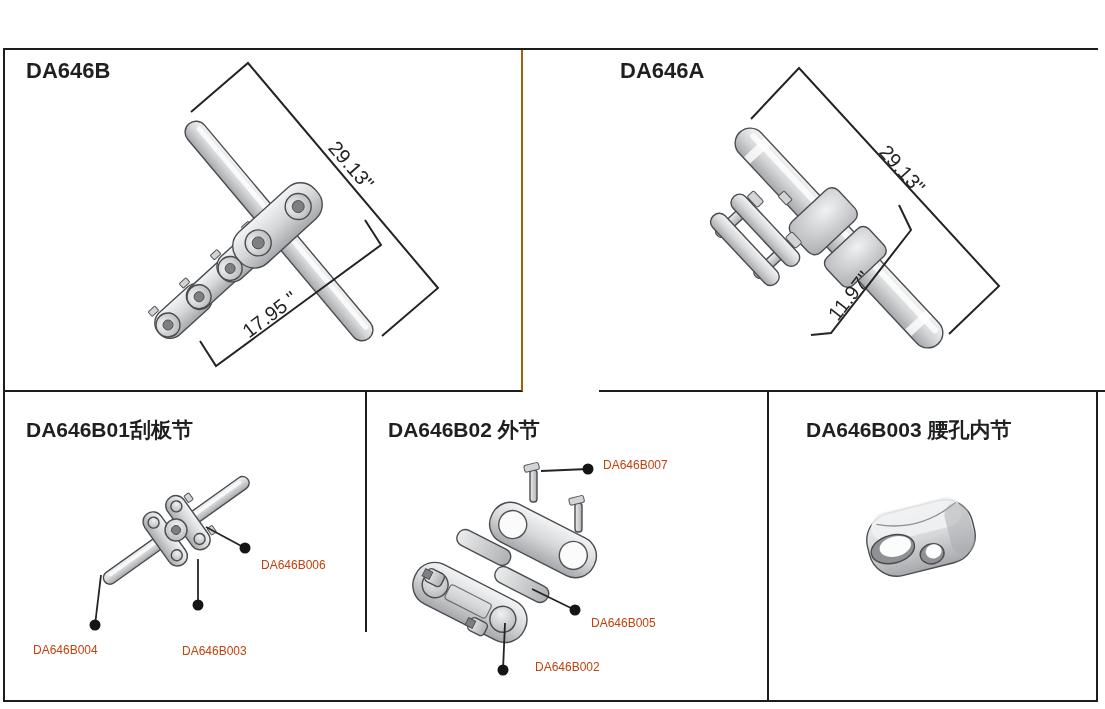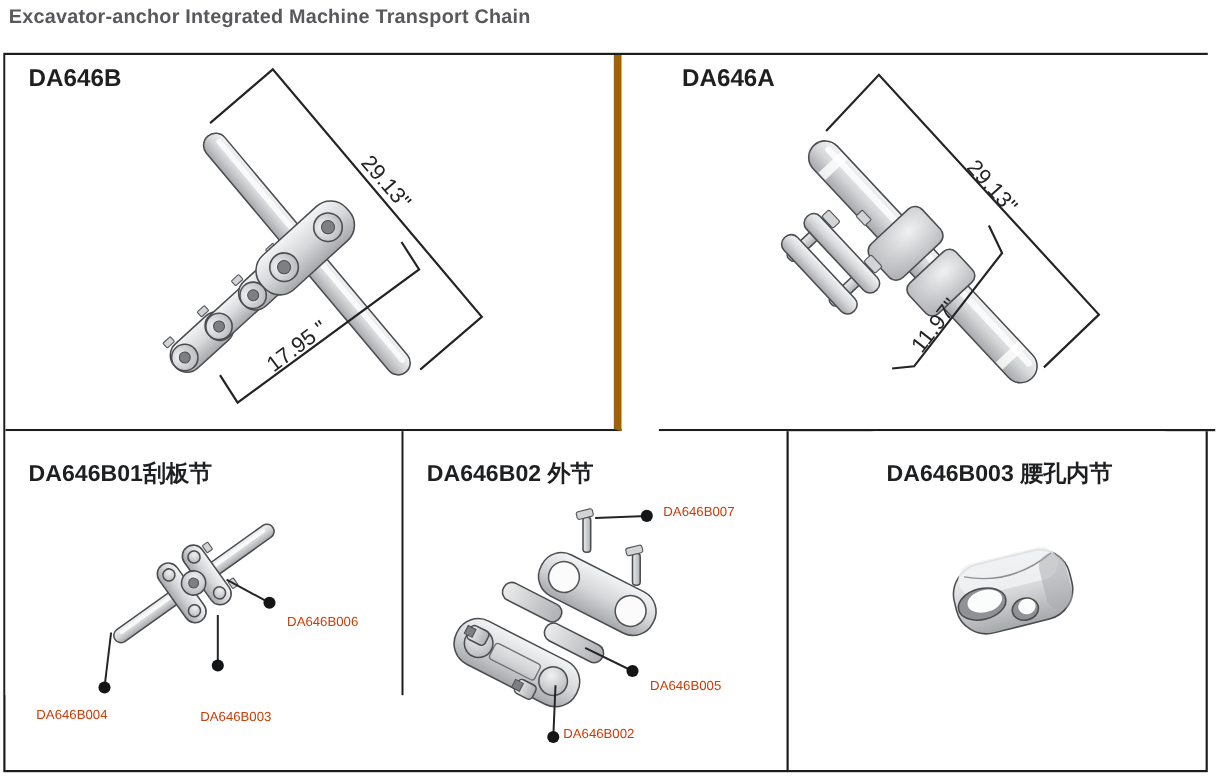--- a/index.html
+++ b/index.html
@@ -3,24 +3,24 @@
 <meta charset="utf-8">
 <style>
   html,body{margin:0;padding:0;background:#fff;}
   .page{position:relative;width:1105px;height:709px;background:#fff;overflow:hidden;
         font-family:"Liberation Sans",sans-serif;}
   .doc-title{position:absolute;left:8px;top:5px;font-size:18px;font-weight:bold;
              color:#58595c;letter-spacing:.2px;}
   .frame{position:absolute;left:3px;top:48px;width:1095px;height:654px;
          border:2px solid #1c1d1f;box-sizing:border-box;}
   .panel{position:absolute;box-sizing:border-box;background:#fff;}
-  #p1{left:0;top:0;width:560px;height:342px;border-right:7px solid #a16207;border-bottom:2px solid #1c1d1f;}
+  #p1{left:0;top:0;width:518px;height:342px;border-right:2px solid #a16207;border-bottom:2px solid #1c1d1f;}
   #p2{left:551px;top:0;width:540px;height:342px;border-bottom:2px solid #1c1d1f;margin-left:43px;}
   #p3{left:0;top:342px;width:362px;height:240px;border-right:2px solid #1c1d1f;}
-  #p4{left:362px;top:342px;width:350px;height:308px;border-right:2px solid #1c1d1f;}
+  #p4{left:362px;top:342px;width:402px;height:308px;border-right:2px solid #1c1d1f;}
   #p5{left:776px;top:342px;width:291px;height:268px;border-radius:15px;}
   .ptitle{position:absolute;left:21px;top:8px;font-size:22px;font-weight:bold;color:#1e1f21;white-space:nowrap;}
   .ptitle.low{top:24px;font-size:21px;}
   .art{position:absolute;left:0;top:0;}
   .plabel{position:absolute;font-size:12px;color:#c2410c;white-space:nowrap;}
   svg .metal{fill:url(#gm1);stroke:#4b4c4f;stroke-width:1.4;}
   svg .metal2{fill:url(#gm2);stroke:#4b4c4f;stroke-width:1.4;}
   svg .roller{fill:url(#gr1);stroke:#4b4c4f;stroke-width:1.4;}
   svg .pinin{fill:#7d7f82;stroke:#4b4c4f;stroke-width:.9;}
   svg .stud{fill:#d3d4d6;stroke:#55565a;stroke-width:1;}
@@ -47,21 +47,20 @@
         <stop offset="0" stop-color="#eceded"></stop>
           <stop offset="1" stop-color="#aeb0b3"></stop>
       </linearGradient>
       <radialGradient id="gr1" cx=".35" cy=".35" r=".8">
         <stop offset="0" stop-color="#f0f1f2"></stop>
           <stop offset="1" stop-color="#b1b3b6"></stop>
       </radialGradient>
     </defs>
   </svg>
 
-  <div class="doc-title">Excavator-anchor Integrated Machine Transport Chain</div>
 
   <div class="frame">
 
     <div class="panel" id="p1">
       <div class="ptitle">DA646B</div>
       <svg class="art" width="549" height="338" viewBox="0 0 549 338">
 
         <g transform="translate(163,275) rotate(-42.3)">
           <rect class="metal" x="-12" y="-15" width="66" height="30" rx="14"></rect>
           <rect class="metal" x="30" y="-13" width="66" height="26" rx="12"></rect>
@@ -206,21 +205,21 @@
           <line class="leader" x1="174" y1="79" x2="221" y2="77"></line>
             <circle class="dot" cx="221" cy="77" r="5.5"></circle>
           <line class="leader" x1="165" y1="197" x2="208" y2="218"></line>
             <circle class="dot" cx="208" cy="218" r="5.5"></circle>
           <line class="leader" x1="138" y1="231" x2="136" y2="278"></line>
             <circle class="dot" cx="136" cy="278" r="5.5"></circle>
         </g>
       </svg>
       <div class="plabel" style="left:236px;top:66px">DA646B007</div>
       <div class="plabel" style="left:224px;top:224px">DA646B005</div>
-      <div class="plabel" style="left:145px;top:268px">DA646B002</div>
+      <div class="plabel" style="left:168px;top:268px">DA646B002</div>
     </div>
 
     <div class="panel" id="p5">
       <div class="ptitle low" style="left:25px">DA646B003 腰孔内节</div>
       <svg class="art" width="291" height="306" viewBox="0 0 291 306">
         <g transform="rotate(-14 140 146)">
           <rect class="metal" x="86" y="114" width="108" height="64" rx="28"></rect>
           <rect x="94" y="112" width="92" height="30" rx="15" fill="#f0f1f2" opacity=".9"></rect>
           <path d="M 100 122 Q 140 140 182 120" fill="none" stroke="#8e9093" stroke-width="1.3"></path>
           <rect x="168" y="120" width="24" height="52" rx="12" fill="#a8aaad" opacity=".5"></rect>

